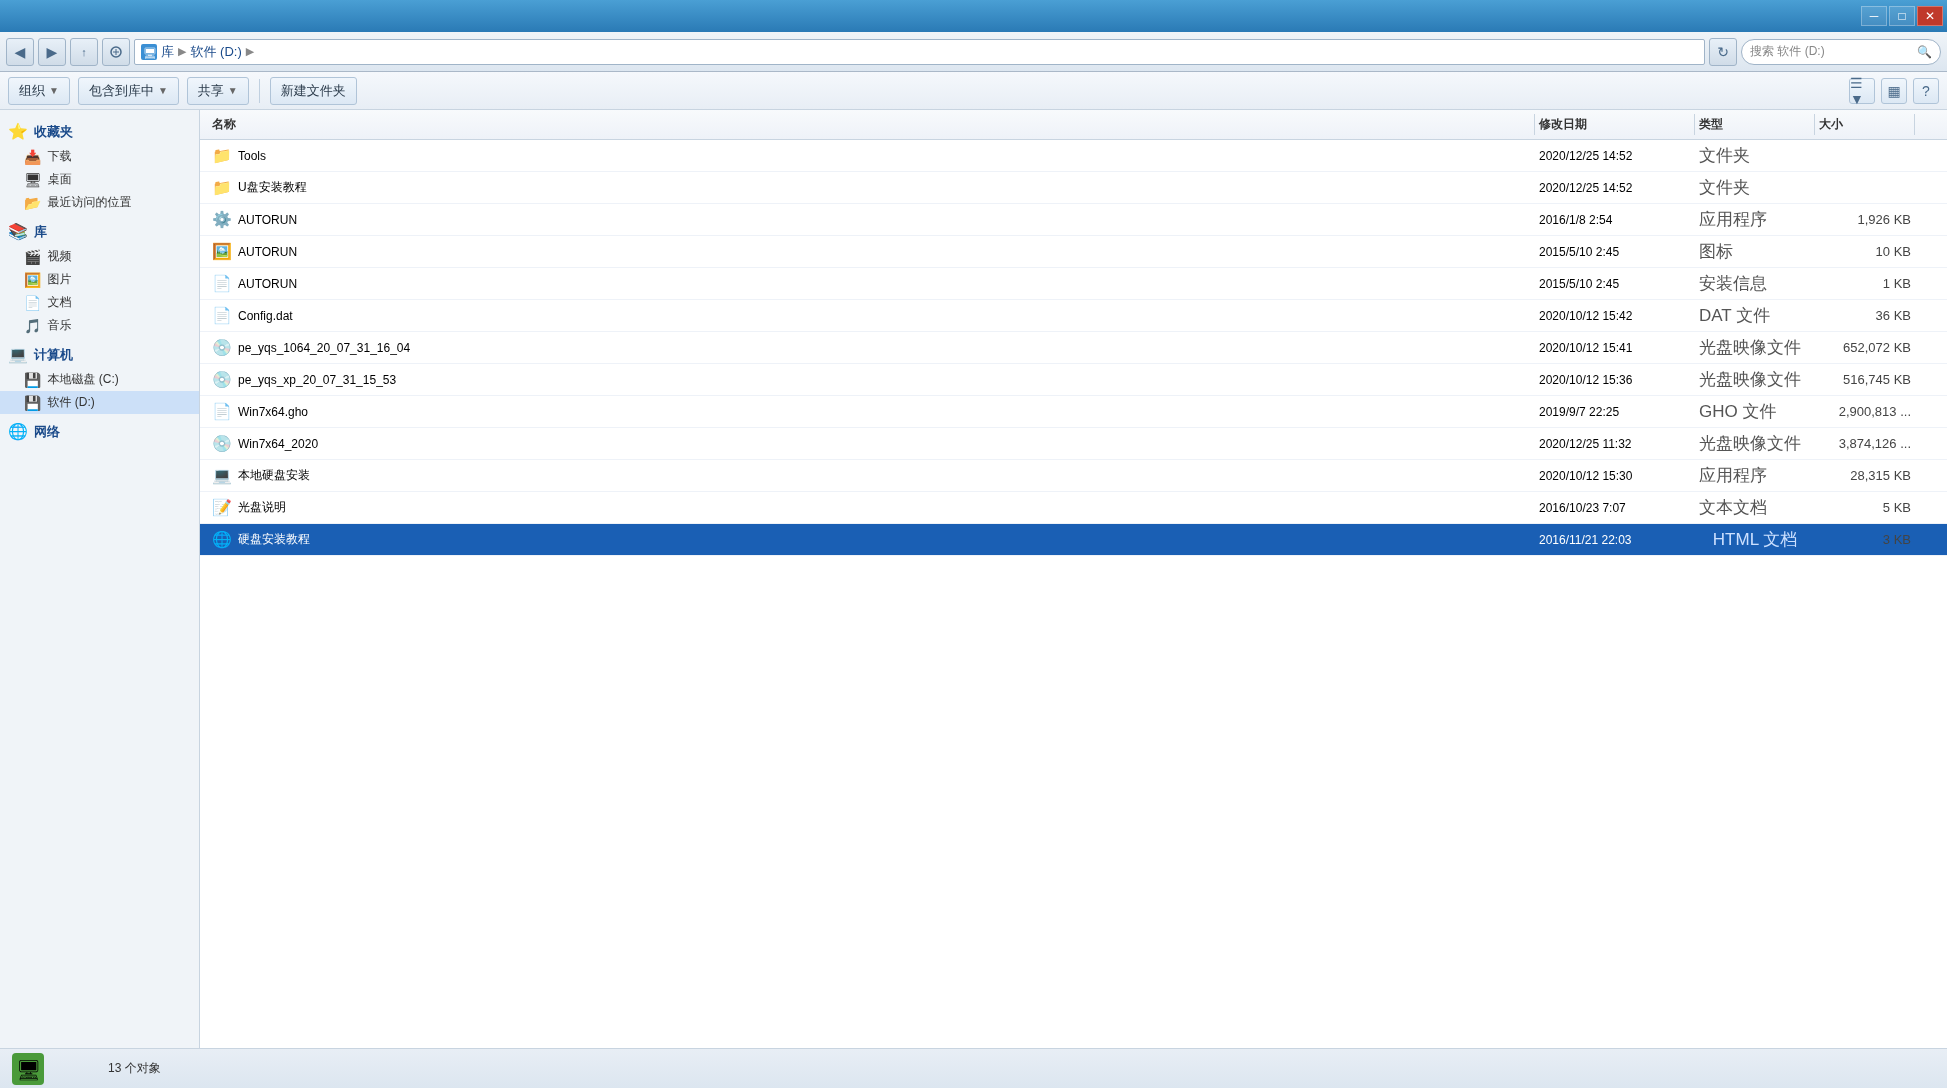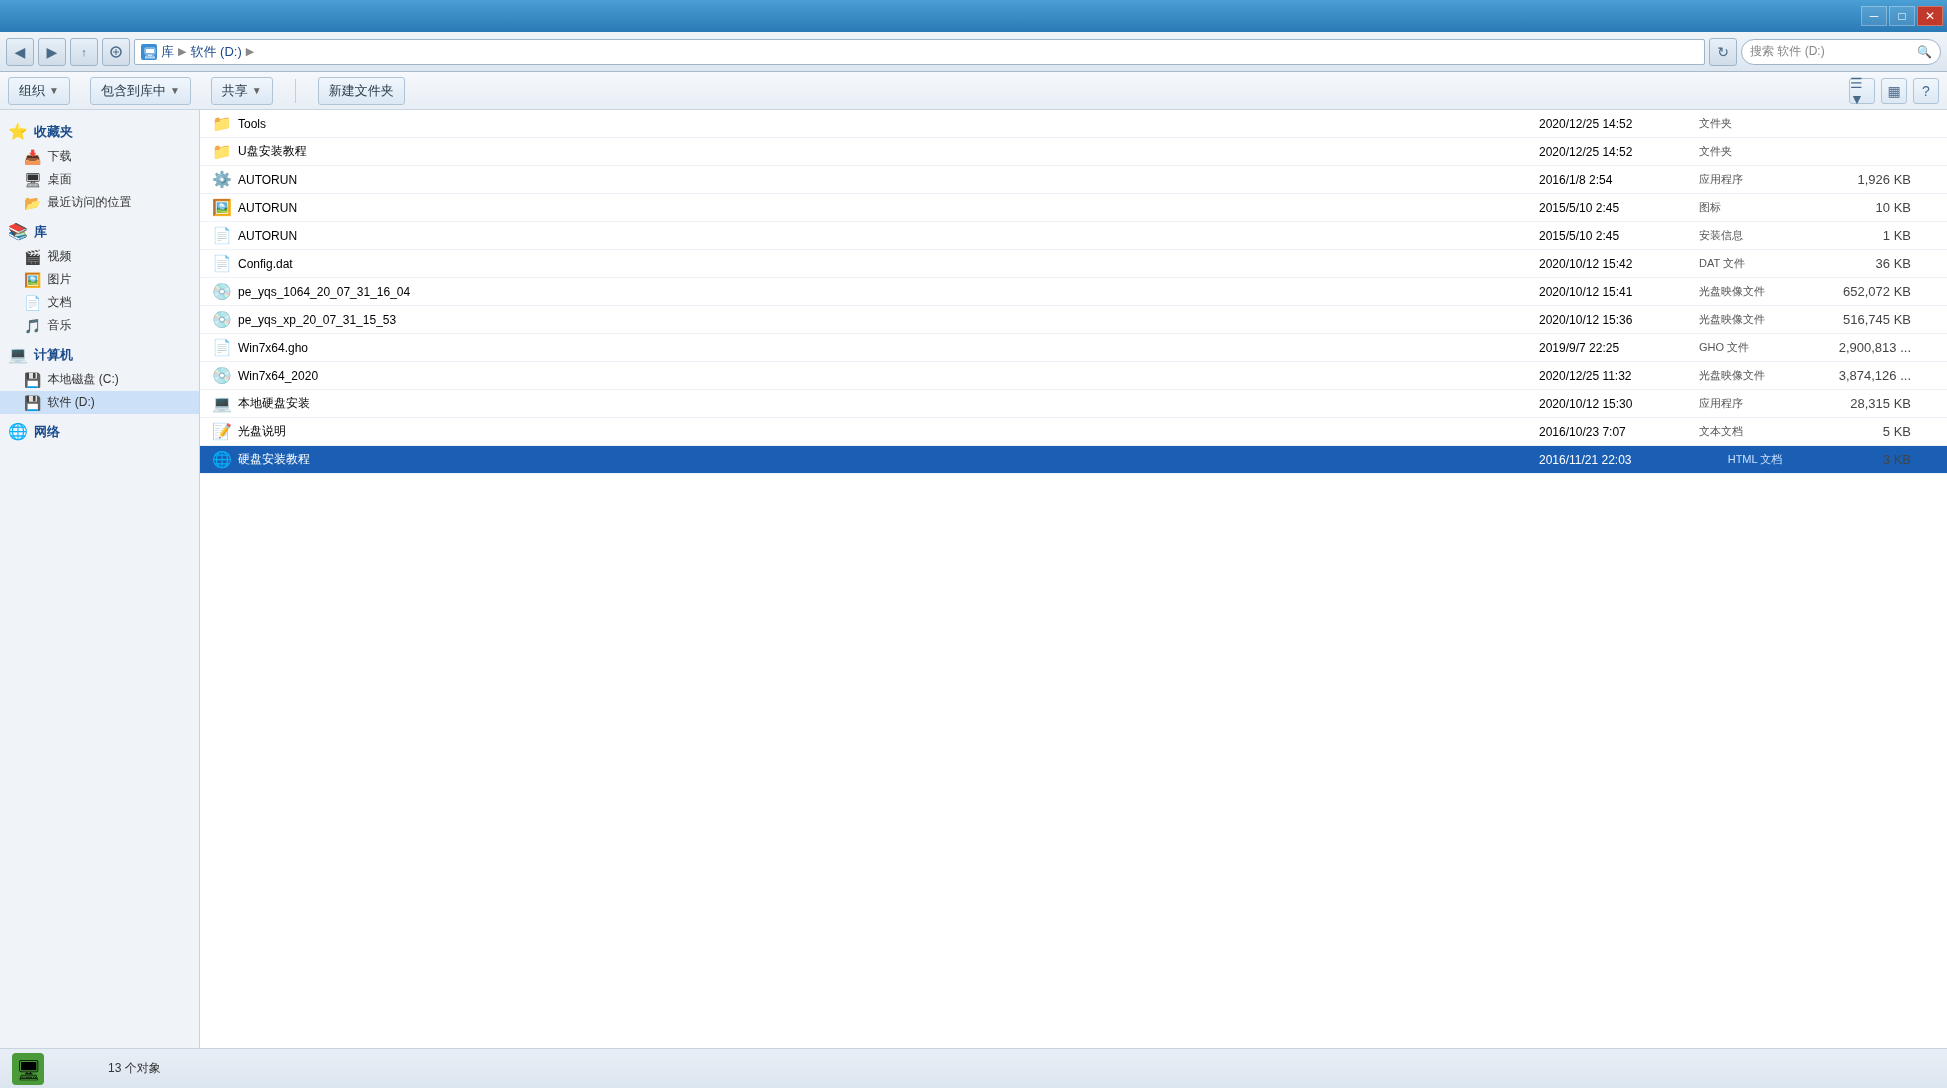--- a/index.html
+++ b/index.html
@@ -100,21 +100,21 @@
     }
 
     
     .toolbar {
       background: linear-gradient(to bottom, #f5f8fc, #e8eef5);
       border-bottom: 1px solid #c8d4e0;
       height: 38px;
       display: flex;
       align-items: center;
       padding: 0 8px;
-      gap: 20px;
+      gap: 8px;
     }
     .toolbar-btn {
       height: 28px;
       padding: 0 10px;
       border: 1px solid #b0c4d8;
       background: linear-gradient(to bottom, #f0f6fc, #dce8f4);
       border-radius: 3px;
       cursor: pointer;
       font-size: 13px;
       color: #2a3a4a;
@@ -212,21 +212,21 @@
     }
     .file-row.selected { background: #1a5fb4; color: white; }
     .file-row.selected .file-type { color: #cce0ff; text-align: center; }
     .file-cell { padding: 2px 4px; white-space: nowrap; overflow: hidden; text-overflow: ellipsis; }
     .file-name-cell {
       display: flex;
       align-items: center;
       gap: 6px;
     }
     .file-icon { font-size: 16px; min-width: 20px; text-align: center; }
-    .file-type { color: #555; font-size: 11px; }
+    .file-type { color: #555; font-size: 17px; }
     .file-size { text-align: right; color: #444; font-size: 13px; }
 
     
     .status-bar {
       height: 40px;
       background: linear-gradient(to bottom, #e8eef5, #dce6f0);
       border-top: 1px solid #c8d4e0;
       display: flex;
       align-items: center;
       padding: 0 12px;
@@ -359,20 +359,27 @@
     <div class="sidebar-section">
       <div class="sidebar-section-header">
         <span class="icon">🌐</span>
         <span>网络</span>
       </div>
     </div>
   </div>
 
   <div class="file-area">
 
+    <div class="file-header">
+      <div class="file-header-col">名称</div>
+      <div class="file-header-col">修改日期</div>
+      <div class="file-header-col">类型</div>
+      <div class="file-header-col">大小</div>
+      <div class="file-header-col"></div>
+    </div>
 
     <div class="file-list" id="file-list-container">
     <div class="file-row">
     <div class="file-cell file-name-cell">
       <span class="file-icon">📁</span>
       <span>Tools</span>
     </div>
     <div class="file-cell">2020/12/25 14:52</div>
     <div class="file-cell file-type">文件夹</div>
     <div class="file-cell file-size"></div>

